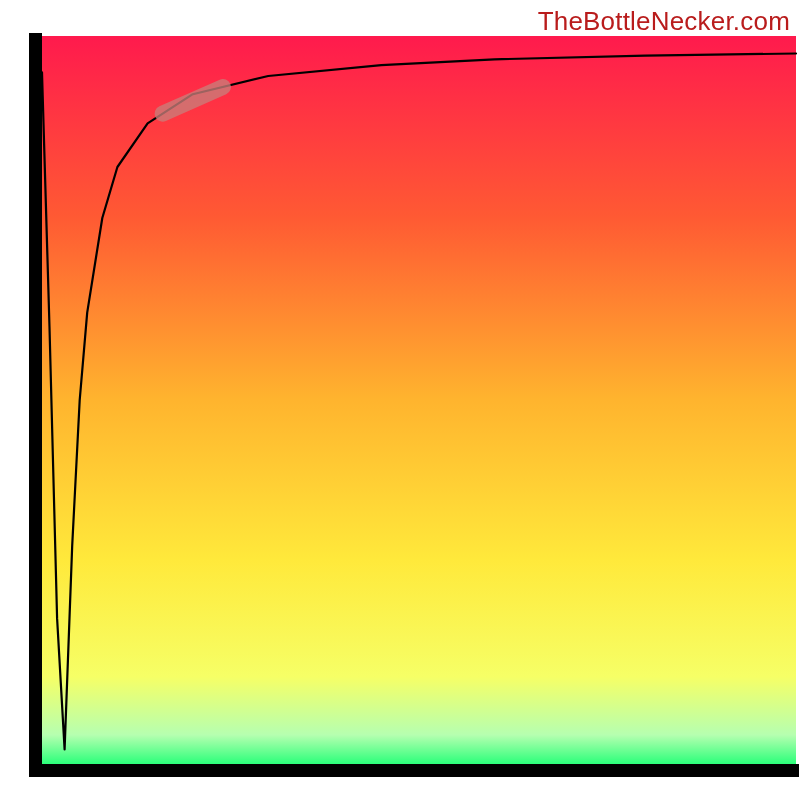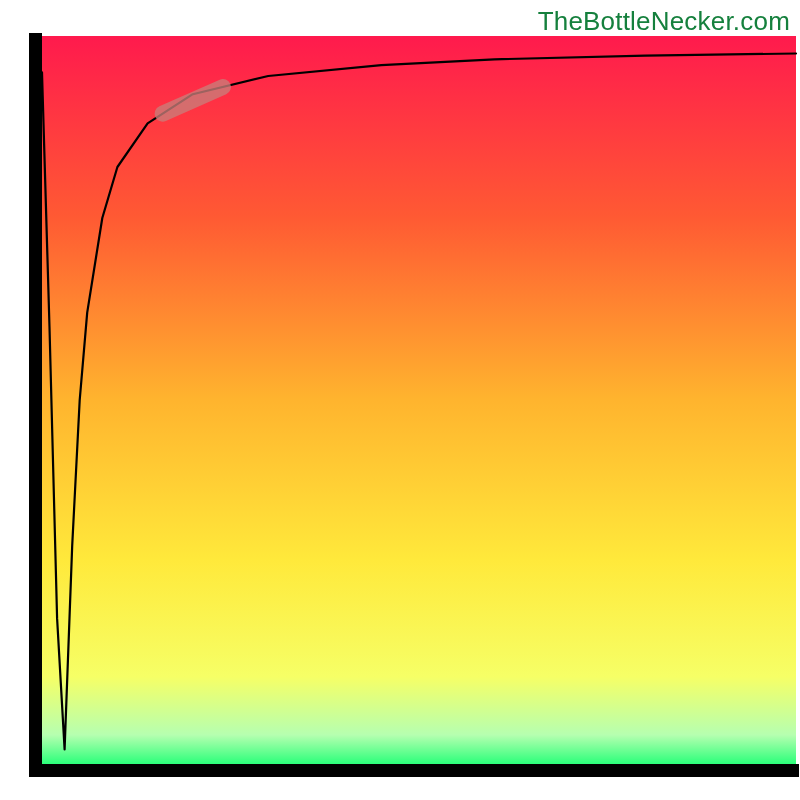--- a/index.html
+++ b/index.html
@@ -14,21 +14,21 @@
   .stage {
     position: relative;
     width: 800px;
     height: 800px;
   }
   .watermark {
     position: absolute;
     top: 6px;
     right: 10px;
     font-size: 26px;
-    color: #15803d;
+    color: #b91c1c;
     font-weight: 400;
     letter-spacing: 0.2px;
     user-select: none;
   }
   svg {
     position: absolute;
     top: 0;
     left: 0;
   }
 </style>

